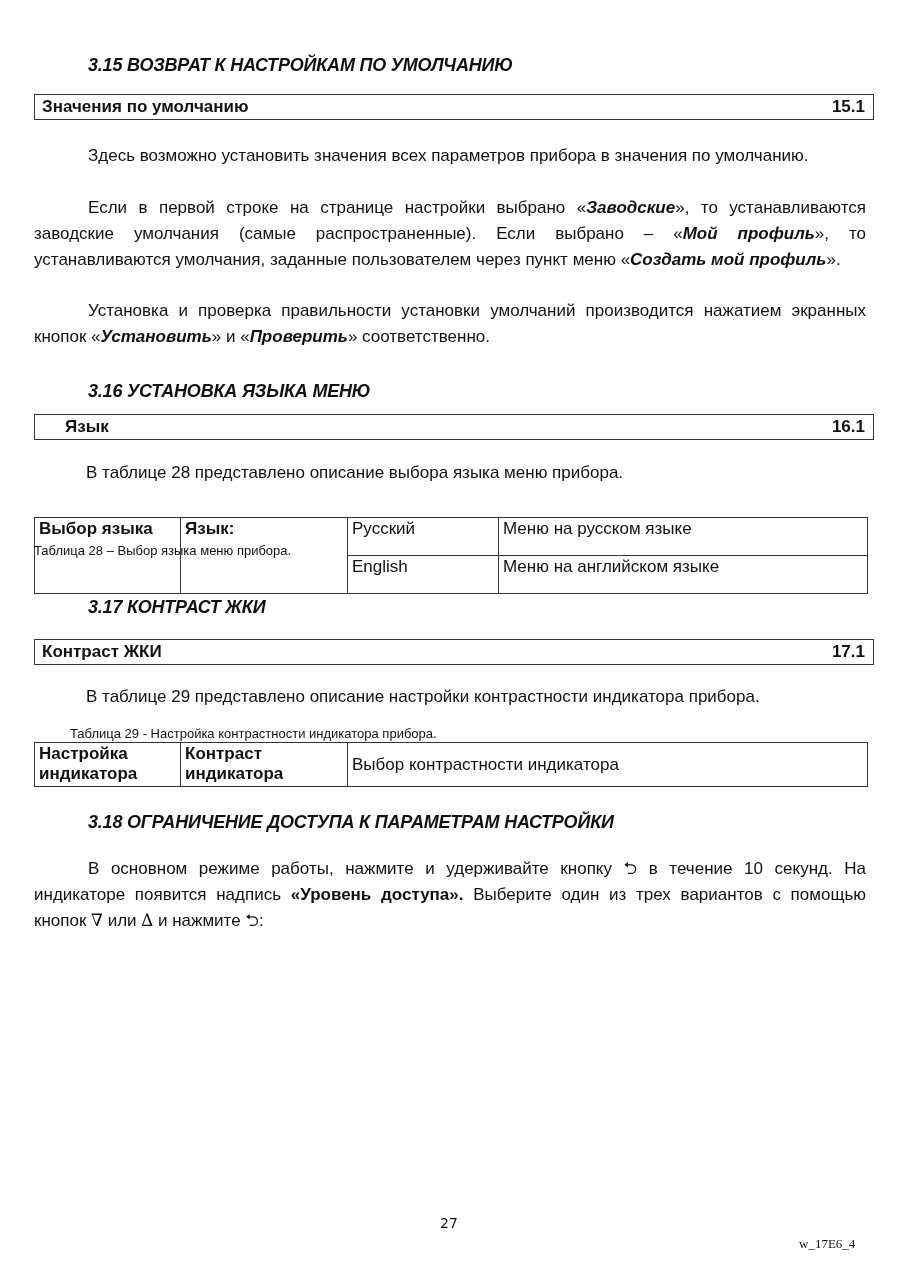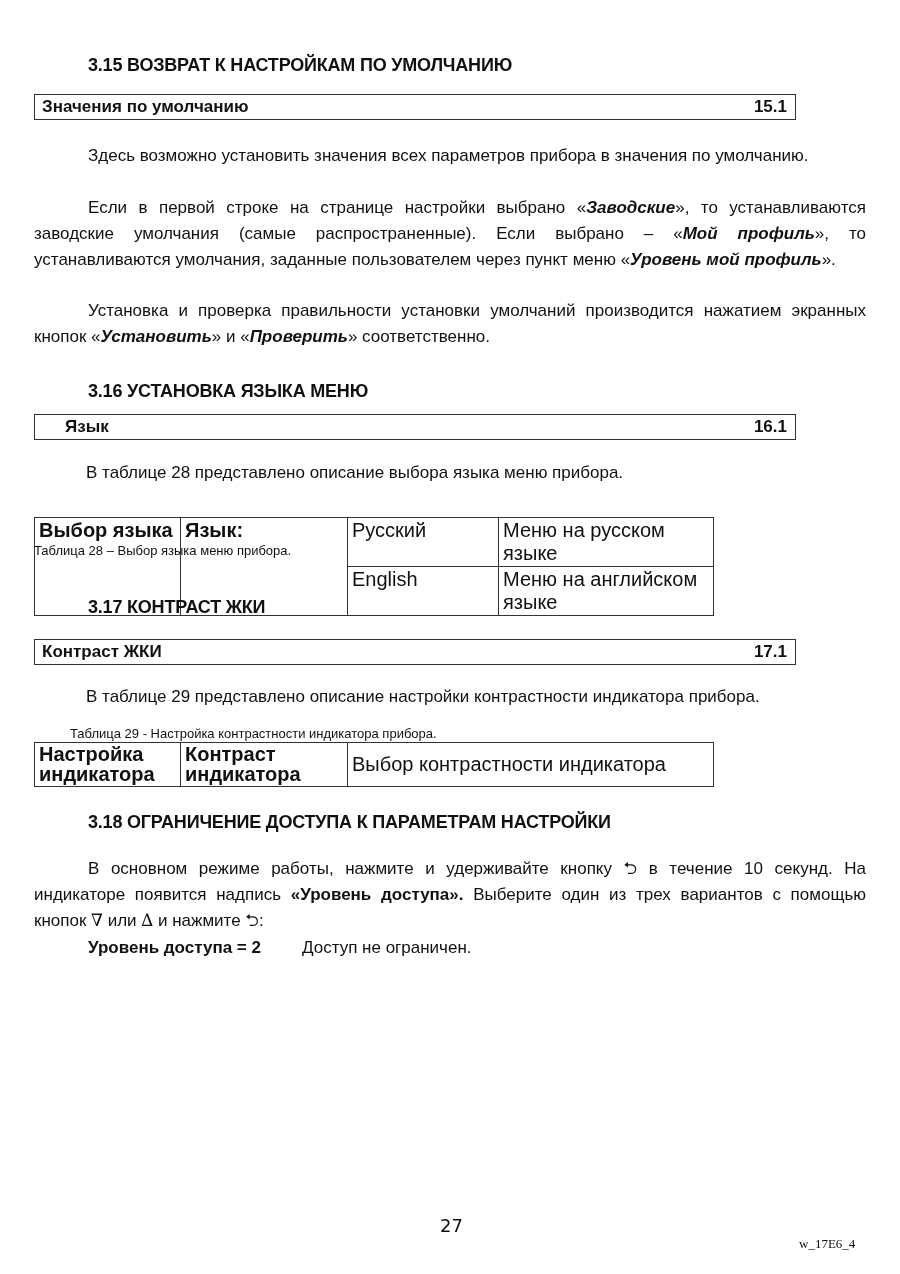--- a/index.html
+++ b/index.html
@@ -1,43 +1,43 @@
 <!DOCTYPE html>
 <html><head>
 <meta charset="utf-8">
 <style>
   html, body { margin: 0; padding: 0; background: #ffffff; }
   body { width: 900px; height: 1274px; position: relative; color: #111; font-family: "Liberation Sans", sans-serif; overflow: hidden; }
   .abs { position: absolute; }
-  .h { left: 88px; font-weight: bold; font-size: 18px; letter-spacing: -0.2px; }
-  .box { left: 34px; width: 762px; height: 26px; border: 1px solid #333; box-sizing: border-box; display: flex; justify-content: space-between; align-items: center; padding: 0 8px 0 7px; font-weight: bold; font-size: 17px; }
+  .h { left: 88px; font-weight: bold; font-size: 18px; letter-spacing: -0.2px; font-style: italic; }
+  .box { left: 34px; width: 840px; height: 26px; border: 1px solid #333; box-sizing: border-box; display: flex; justify-content: space-between; align-items: center; padding: 0 8px 0 7px; font-weight: bold; font-size: 17px; }
   .p { left: 34px; width: 832px; font-size: 17px; line-height: 25.8px; text-align: justify; }
   .p .ind { display: inline-block; width: 54px; }
   .cap { left: 34px; font-size: 13px; }
-  table { border-collapse: collapse; position: absolute; left: 34px; width: 680px; font-size: 20px; border-radius: 15px; }
+  table { border-collapse: collapse; position: absolute; left: 34px; width: 834px; font-size: 17px; border-radius: 15px; }
   td { border: 1px solid #333; vertical-align: top; padding: 1px 4px; }
   .b { font-weight: bold; }
   .lvl { left: 88px; font-size: 17px; line-height: 26px; }
   .lvl .k { display: inline-block; width: 214px; font-weight: bold; }
-  .pg { left: 440px; top: 1215px; font-size: 18px; font-family: "DejaVu Sans", sans-serif; text-align: center; }
+  .pg { left: 440px; top: 1215px; font-size: 14px; font-family: "DejaVu Sans", sans-serif; text-align: center; }
   .code { left: 799px; top: 1236px; font-size: 13px; font-family: "Liberation Serif", serif; }
 </style>
 </head>
 <body>
 
 <div class="abs h" style="top:55px;">3.15 ВОЗВРАТ К НАСТРОЙКАМ ПО УМОЛЧАНИЮ</div>
 <div class="abs box" style="top:94px;">
   <span>Значения по умолчанию</span>
   <span>15.1</span>
 </div>
 <div class="abs p" style="top:143px;">
   <span class="ind"></span><span>Здесь возможно установить значения всех параметров прибора в значения по умолчанию.</span>
 </div>
 <div class="abs p" style="top:195px;">
-  <span class="ind"></span><span>Если в первой строке на странице настройки выбрано «</span><b><i>Заводские</i></b><span>», то устанавливаются заводские умолчания (самые распространенные). Если выбрано – «</span><b><i>Мой профиль</i></b><span>», то устанавливаются умолчания, заданные пользователем через пункт меню «</span><b><i>Уровень мой профиль</i></b><span>».</span>
+  <span class="ind"></span><span>Если в первой строке на странице настройки выбрано «</span><b><i>Заводские</i></b><span>», то устанавливаются заводские умолчания (самые распространенные). Если выбрано – «</span><b><i>Мой профиль</i></b><span>», то устанавливаются умолчания, заданные пользователем через пункт меню «</span><b><i>Создать мой профиль</i></b><span>».</span>
 </div>
 <div class="abs p" style="top:298px;">
   <span class="ind"></span><span>Установка и проверка правильности установки умолчаний производится нажатием экранных кнопок «</span><b><i>Установить</i></b><span>» и «</span><b><i>Проверить</i></b><span>» соответственно.</span>
 </div>
 
 <div class="abs h" style="top:381px;">3.16 УСТАНОВКА ЯЗЫКА МЕНЮ</div>
 <div class="abs box" style="top:414px;padding-left:30px;">
   <span>Язык</span>
   <span>16.1</span>
 </div>
@@ -88,17 +88,16 @@
     <td style="vertical-align:middle">Выбор контрастности индикатора</td>
   </tr>
 </tbody>
   </table>
 
 <div class="abs h" style="top:812px;">3.18 ОГРАНИЧЕНИЕ ДОСТУПА К ПАРАМЕТРАМ НАСТРОЙКИ</div>
 <div class="abs p" style="top:856px;">
   <span class="ind"></span><span>В основном режиме работы, нажмите и удерживайте кнопку </span><span>⮌</span><span> в течение 10 секунд. На индикаторе появится надпись </span><b>«Уровень доступа».</b><span> Выберите один из трех вариантов с помощью кнопок </span><span style="font-family:'DejaVu Serif',serif">∇</span><span> или </span><span style="font-family:'DejaVu Serif',serif">∆</span><span> и нажмите </span><span>⮌</span><span>:</span>
 </div>
 <div class="abs lvl" style="top:935px;">
-  <div><span class="k">Уровень доступа = 2</span><span>Доступ не ограничен.</span></div>
 </div>
 
 <div class="abs pg">27</div>
 <div class="abs code">w_17E6_4</div>
 
 </body></html>

